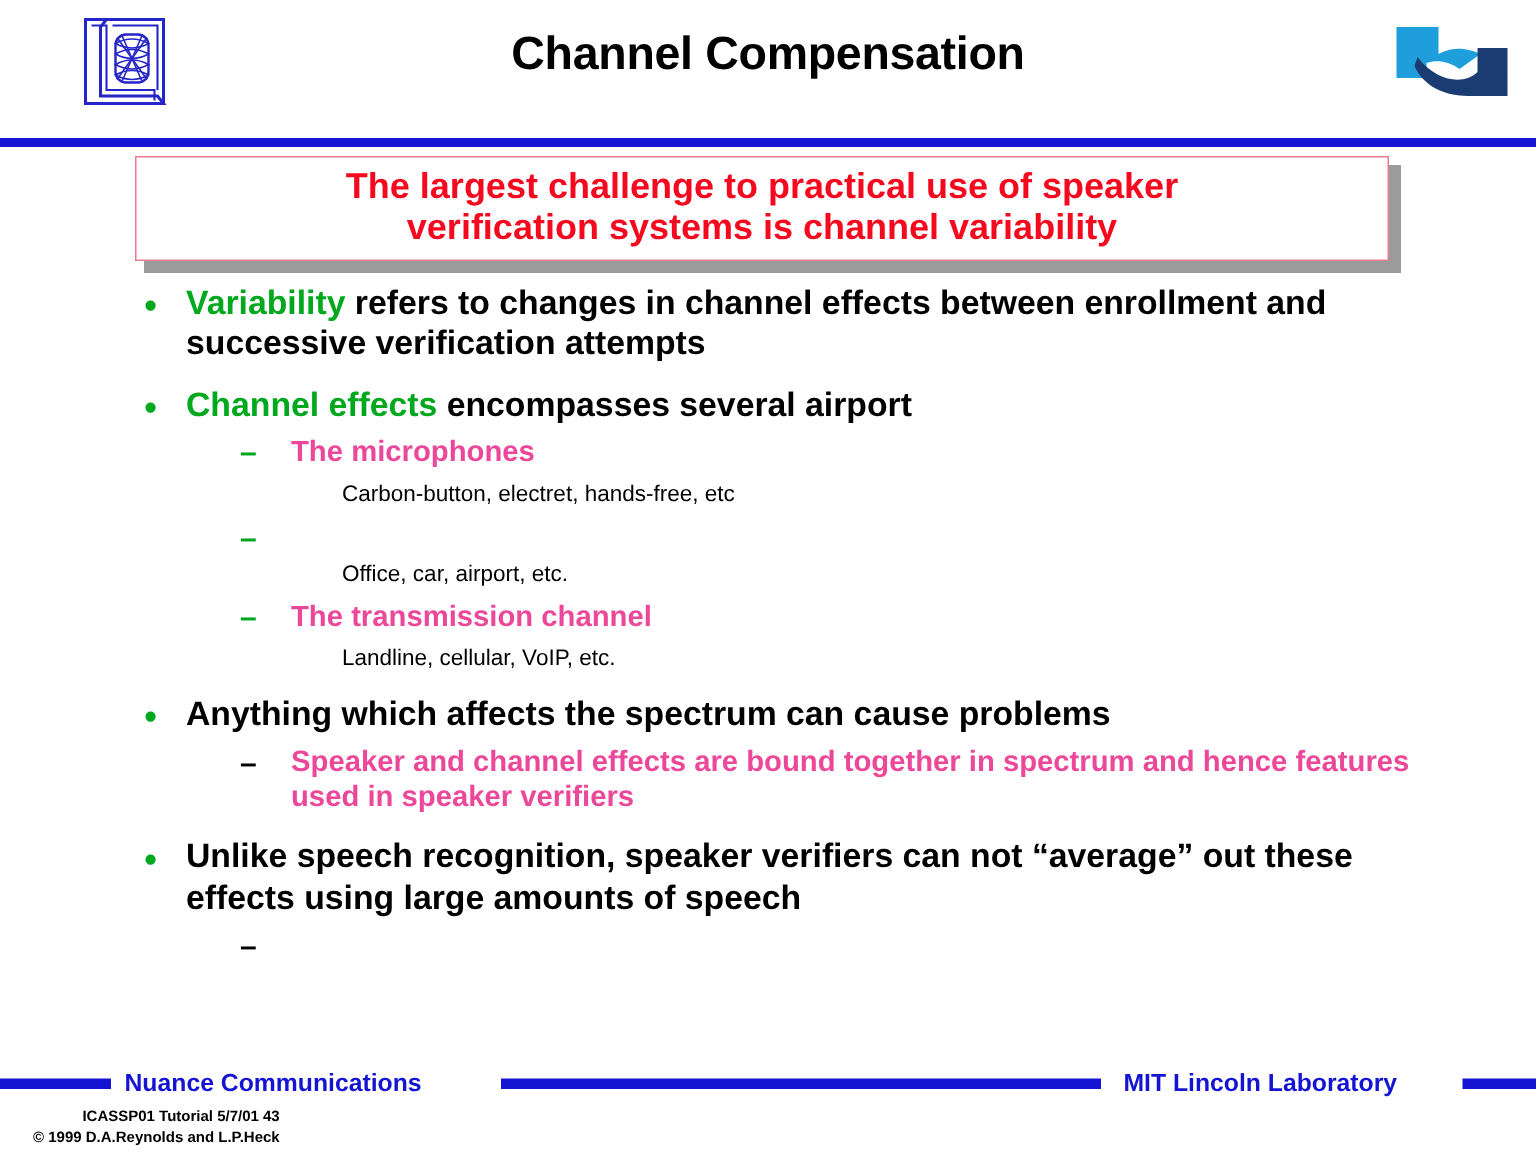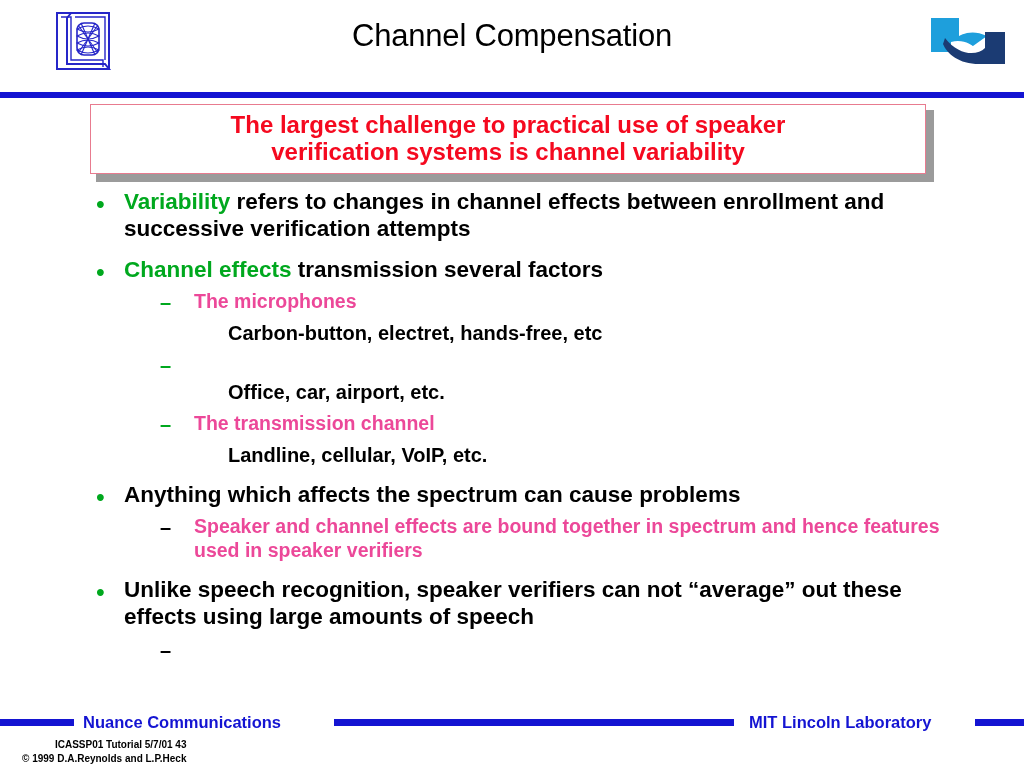--- a/index.html
+++ b/index.html
@@ -22,21 +22,21 @@
     left: 0; top: 0;
     width: 1024px;
     height: 93px;
   }
   .slide-title {
     position: absolute;
     left: 0; top: 18px;
     width: 1024px;
     text-align: center;
     font-size: 31px;
-    font-weight: normal;
+    font-weight: bold;
     color: #000000;
     letter-spacing: -0.2px;
   }
 
   
   .ll-logo {
     position: absolute;
     left: 47px; top: 9px;
     width: 70px; height: 64px;
   }
@@ -133,22 +133,22 @@
     color: #ec4899;
     line-height: 1.22;
     max-width: 760px;
   }
   
   .lvl3 {
     padding-left: 228px;
     margin-bottom: 1px;
   }
   .lvl3 .content {
-    font-size: 20px;
-    font-weight: bold;
+    font-size: 15px;
+    font-weight: normal;
     color: #000000;
     line-height: 1.25;
   }
 
   .green { color: #00a81e; }
   .dot { color: #00a81e; }
   .dash-green { color: #00a81e; }
   .dash-black { color: #000000; }
 
   .sp-before { margin-top: 13px; }
@@ -240,21 +240,21 @@
 
 <div class="body">
 
   <div class="row lvl1">
     <span class="marker dot">•</span>
     <span class="content"><span class="green">Variability</span><span> refers to changes in channel effects between enrollment and successive verification attempts</span></span>
   </div>
 
   <div class="row lvl1 sp-before">
     <span class="marker dot">•</span>
-    <span class="content"><span class="green">Channel effects</span><span> transmission several factors</span></span>
+    <span class="content"><span class="green">Channel effects</span><span> encompasses several airport</span></span>
   </div>
 
   <div class="row lvl2 sp-small">
     <span class="marker dash-green">–</span>
     <span class="content green">The microphones</span>
   </div>
 
   <div class="row lvl3 sp-small">
     <span class="content">Carbon-button, electret, hands-free, etc</span>
   </div>

